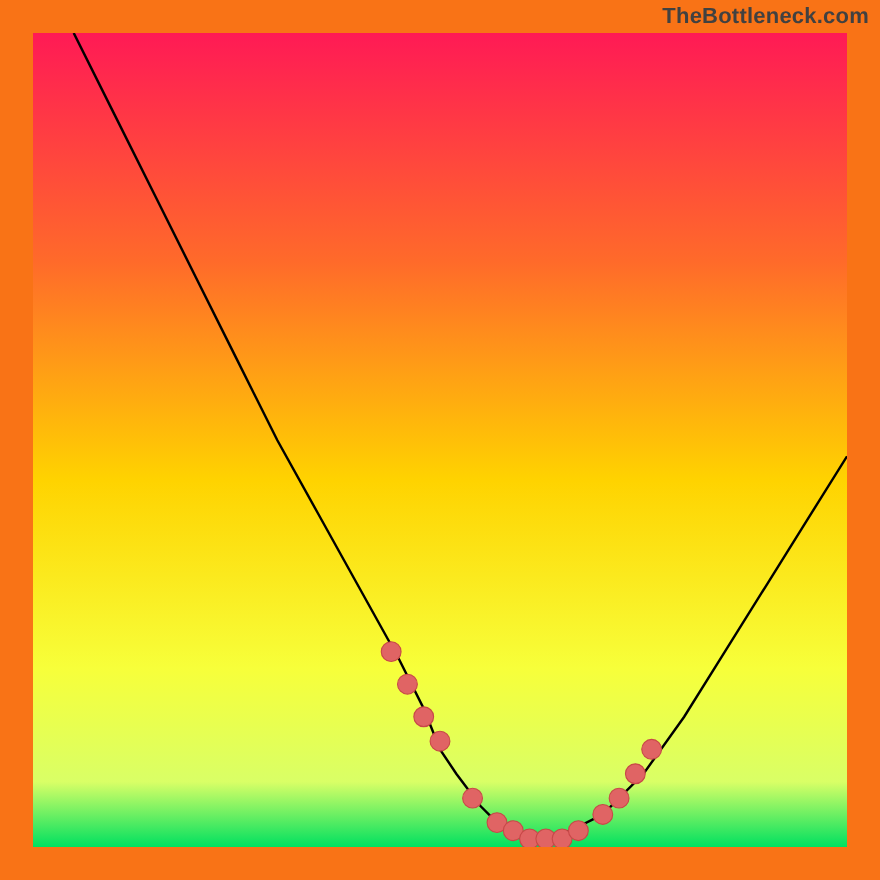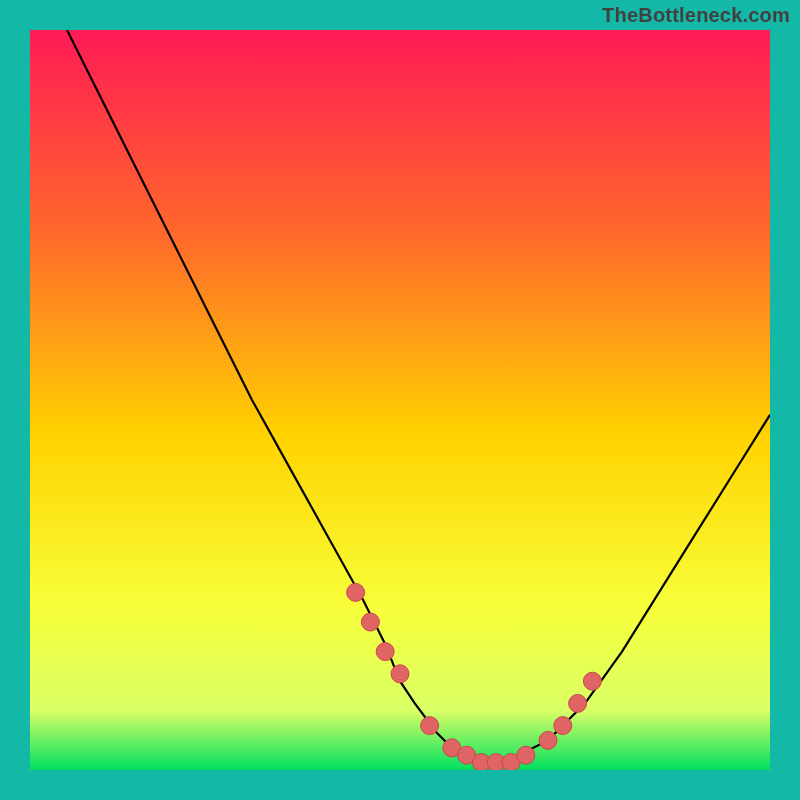--- a/index.html
+++ b/index.html
@@ -1,21 +1,21 @@
 <!DOCTYPE html>
 <html><head>
 <meta charset="utf-8">
 <style>
   * { margin: 0; padding: 0; box-sizing: border-box; }
   html, body { width: 800px; height: 800px; overflow: hidden; background: #000; }
   .frame {
     position: relative;
     width: 800px;
     height: 800px;
-    background: #14b8a6;
+    background: #f97316;
   }
   .watermark {
     position: absolute;
     top: 4px;
     right: 10px;
     font-family: Arial, Helvetica, sans-serif;
     font-size: 20px;
     font-weight: 600;
     color: #414141;
     letter-spacing: 0.2px;

